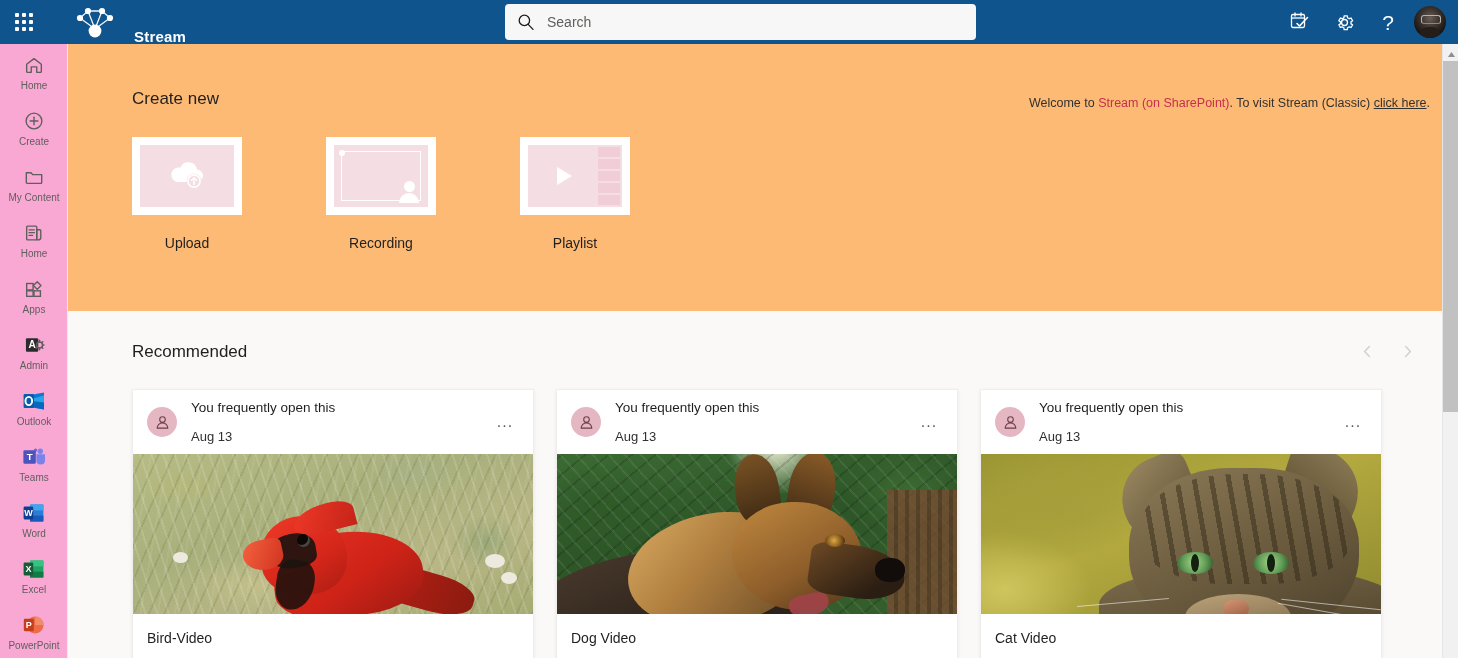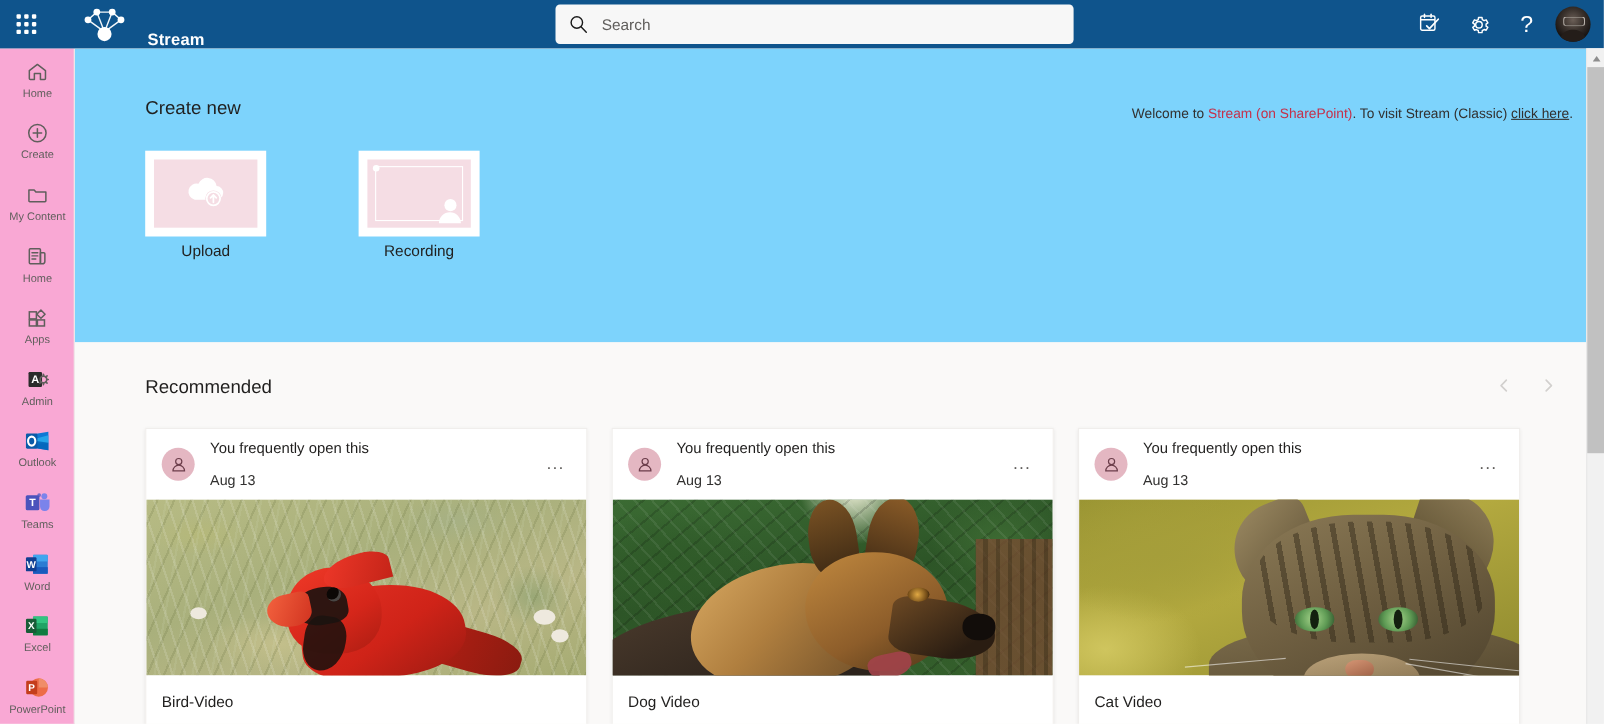--- a/index.html
+++ b/index.html
@@ -110,21 +110,21 @@
     position: absolute; top: 44px; left: 68px;
     width: 1374px; height: 614px;
     overflow: hidden;
     background: #faf9f8;
   }
 
   
   .create-banner {
     position: relative;
     width: 1374px; height: 267px;
-    background: #7dd3fc;
+    background: #fdba74;
     padding: 45px 0 0 64px;
   }
   .create-title {
     font-size: 17px; color: #201f1e; font-weight: normal;
     margin-bottom: 28px;
   }
   .welcome-note {
     position: absolute; right: 12px; top: 52px;
     font-size: 12.5px; color: #323130;
   }
@@ -137,21 +137,21 @@
     width: 110px; height: 78px;
     background: #ffffff;
     padding: 8px;
     display: flex;
   }
   .thumb-inner {
     flex: 1; background: #f5dde4;
     position: relative; overflow: hidden;
   }
   .create-label {
-    margin-top: 5px; text-align: center;
+    margin-top: 20px; text-align: center;
     font-size: 14px; color: #201f1e;
   }
   
   .upl-cloud { position:absolute; left:50%; top:50%; transform:translate(-50%,-50%); }
   
   .rec-frame {
     position:absolute; left:7px; top:6px; right:7px; bottom:6px;
     border: 1.5px solid #ffffff;
   }
   .rec-dot {
@@ -671,20 +671,37 @@
             <div class="rec-dot"></div>
             <div class="rec-person">
               <div class="head"></div>
                 <div class="body"></div>
             </div>
           </div>
         </div>
         <div class="create-label">Recording</div>
       </div>
 
+      <div class="create-card">
+        <div class="create-thumb">
+          <div class="thumb-inner">
+            <div class="pl-left">
+                <div class="pl-play"></div>
+              </div>
+            <div class="pl-right">
+                <i></i>
+                <i></i>
+                <i></i>
+                <i></i>
+                <i></i>
+              </div>
+          </div>
+        </div>
+        <div class="create-label">Playlist</div>
+      </div>
 
     </div>
   </div>
 
   <div class="rec-section">
     <div class="rec-head">
       <div class="rec-title">Recommended</div>
       <div class="rec-arrows">
         <div class="arrow-btn">
           <span>

